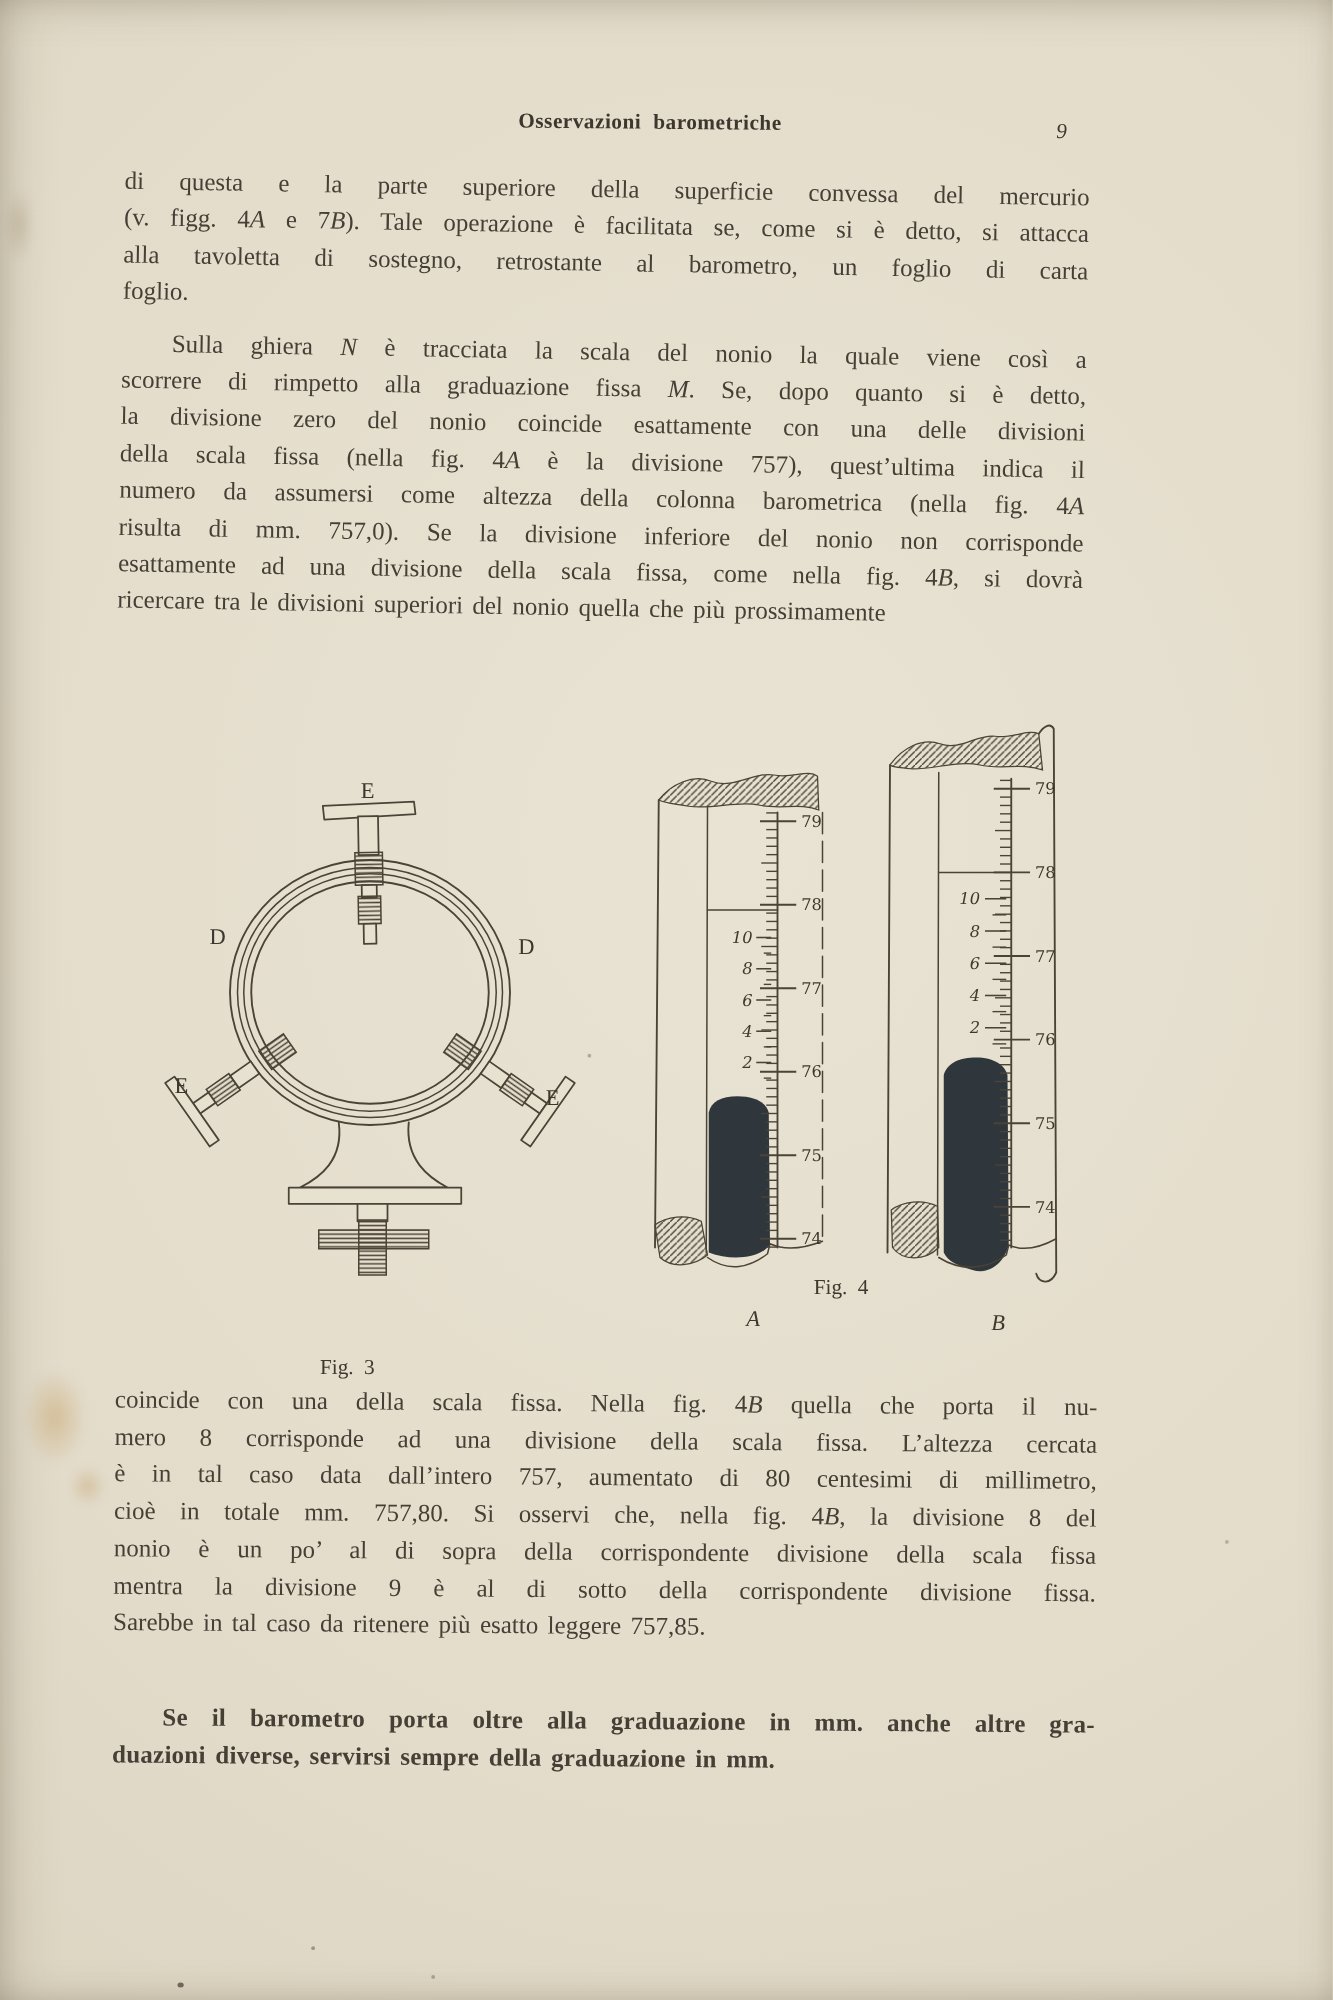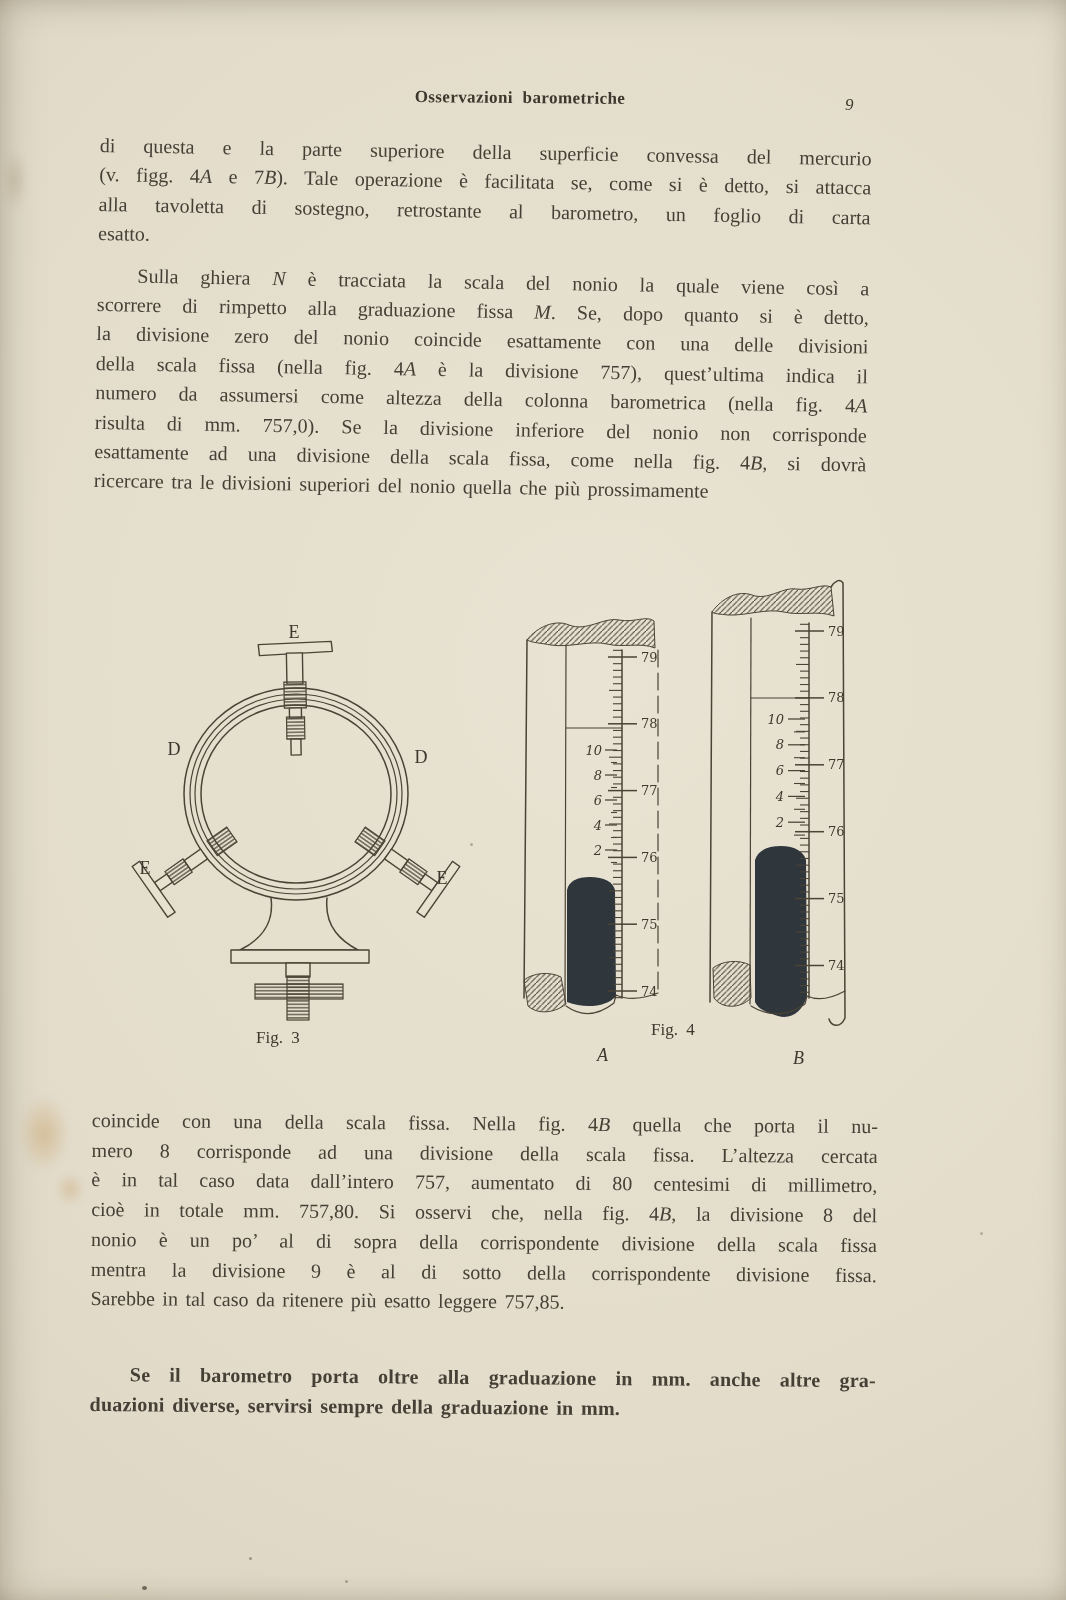--- a/index.html
+++ b/index.html
@@ -60,21 +60,21 @@
 <div id="page">
 
   <div class="hdr">Osservazioni barometriche</div>
   <div class="pgnum">9</div>
 
   <div id="text-top" class="txt">
       <div class="para">
         <div class="line"><span>di questa e la parte superiore della superficie convessa del mercurio</span></div>
         <div class="line"><span>(v. figg. 4</span><span class="it">A</span><span> e 7</span><span class="it">B</span><span>). Tale operazione è facilitata se, come si è detto, si attacca</span></div>
         <div class="line"><span>alla tavoletta di sostegno, retrostante al barometro, un foglio di carta</span></div>
-        <div class="line last"><span>esatto.</span></div>
+        <div class="line last"><span>foglio.</span></div>
       </div>
       <div class="para">
         <div class="line indent"><span>Sulla ghiera </span><span class="it">N</span><span> è tracciata la scala del nonio la quale viene così a</span></div>
         <div class="line"><span>scorrere di rimpetto alla graduazione fissa </span><span class="it">M</span><span>. Se, dopo quanto si è detto,</span></div>
         <div class="line"><span>la divisione zero del nonio coincide esattamente con una delle divisioni</span></div>
         <div class="line"><span>della scala fissa (nella fig. 4</span><span class="it">A</span><span> è la divisione 757), quest’ultima indica il</span></div>
         <div class="line"><span>numero da assumersi come altezza della colonna barometrica (nella fig. 4</span><span class="it">A</span></div>
         <div class="line"><span>risulta di mm. 757,0). Se la divisione inferiore del nonio non corrisponde</span></div>
         <div class="line"><span>esattamente ad una divisione della scala fissa, come nella fig. 4</span><span class="it">B</span><span>, si dovrà</span></div>
         <div class="line last"><span>ricercare tra le divisioni superiori del nonio quella che più prossimamente</span></div>
@@ -335,21 +335,21 @@
         <text x="96" y="207.1" class="vnum">6</text>
         <line x1="106" y1="215.5" x2="117" y2="215.5" stroke="#4a4336" stroke-width="1.1"></line>
         <line x1="100" y1="228.4" x2="117" y2="228.4" stroke="#4a4336" stroke-width="1.25"></line>
         <text x="96" y="232.9" class="vnum">4</text>
         <line x1="106" y1="241.3" x2="117" y2="241.3" stroke="#4a4336" stroke-width="1.1"></line>
         <line x1="100" y1="254.2" x2="117" y2="254.2" stroke="#4a4336" stroke-width="1.25"></line>
         <text x="96" y="258.7" class="vnum">2</text>
         <line x1="106" y1="267.1" x2="117" y2="267.1" stroke="#4a4336" stroke-width="1.1"></line>
       </svg>
 
-    <div class="cap" style="left:256px;top:1028px">Fig. 3</div>
+    <div class="cap" style="left:256px;top:1084px">Fig. 3</div>
     <div class="cap it" style="left:597px;top:1045px;font-size:18px">A</div>
     <div class="cap" style="left:651px;top:1020px">Fig. 4</div>
     <div class="cap it" style="left:793px;top:1048px;font-size:18px">B</div>
   </div>
 
   <div class="spot" style="left:18px;top:1095px;width:52px;height:78px;background:radial-gradient(closest-side,rgba(198,162,105,.5),rgba(198,162,105,0));"></div>
   <div class="spot" style="left:55px;top:1172px;width:30px;height:34px;background:radial-gradient(closest-side,rgba(195,160,105,.4),rgba(195,160,105,0));"></div>
   <div class="spot" style="left:2px;top:150px;width:26px;height:60px;background:radial-gradient(closest-side,rgba(150,130,95,.28),rgba(150,130,95,0));"></div>
   <div class="speck" style="left:142px;top:1586px;width:5px;height:4px;"></div>
   <div class="speck" style="left:249px;top:1557px;width:3px;height:3px;opacity:.6"></div>

